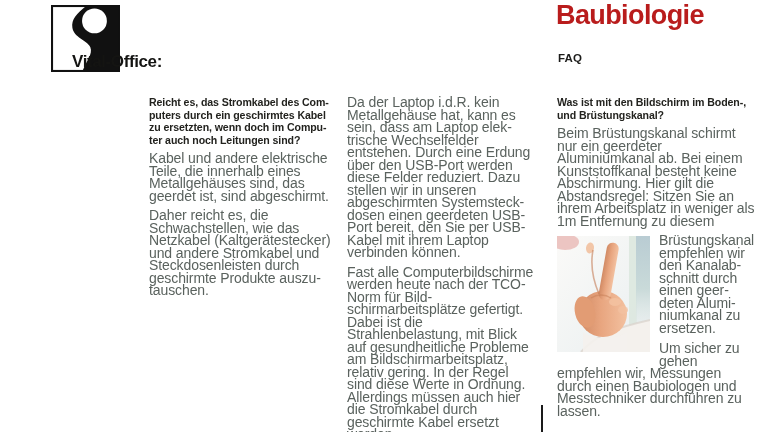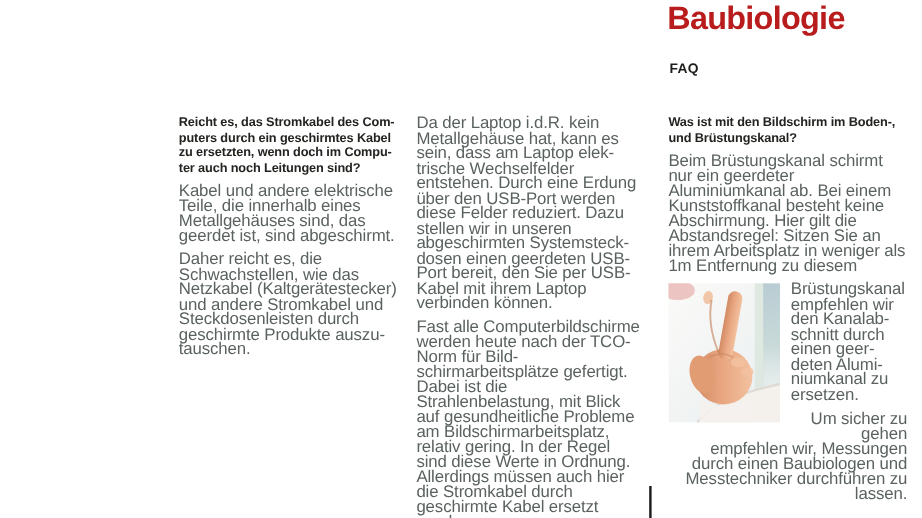--- a/index.html
+++ b/index.html
@@ -54,33 +54,41 @@
   .bt-gap { margin-bottom: 13px; }
 
   
   .wrapzone { overflow: visible; }
   .photo {
     float: left;
     width: 93px; height: 116px;
     margin: 2px 9px 4px 0;
     display: block;
   }
-  .para3 { margin-top: 8px; text-align: right; }
+  .para3 { margin-top: 8px; }
 
   
   .crop-mark {
     position: absolute; left: 541px; top: 405px;
     width: 2px; height: 27px; background: #1a1a1a;
   }
 </style>
 </head>
 <body>
 
 <div class="page">
 
+  <div class="logo">
+    <svg class="logo-mark" viewBox="0 0 100 97" preserveAspectRatio="none" aria-hidden="true">
+      <rect x="1.5" y="1.5" width="97" height="94" fill="#ffffff" stroke="#111111" stroke-width="3"></rect>
+      <path d="M 50,2 C 38,12 29,20 31,33 C 33,47 52,51 57,61 C 61,71 51,81 46,95 L 98,95 L 98,2 Z" fill="#111111"></path>
+      <circle cx="63" cy="23" r="18" fill="#ffffff"></circle>
+    </svg>
+    <div class="brand">Vital-Office:</div>
+  </div>
 
   <div class="main-title">Baubiologie</div>
   <div class="faq-label">FAQ</div>
 
   <div class="col col-1">
     <p class="qh">Reicht es, das Stromkabel des Com­puters durch ein geschirmtes Kabel zu ersetzten, wenn doch im Compu­ter auch noch Leitungen sind?</p>
     <p class="bt">Kabel und andere elektrische Teile, die innerhalb eines Metallgehäuses sind, das geerdet ist, sind abgeschirmt.</p>
     <p class="bt">Daher reicht es, die Schwachstellen, wie das Netzkabel (Kaltgerätestecker) und andere Stromkabel und Steckdosenleis­ten durch geschirmte Produkte auszu­tauschen.</p>
   </div>
 

